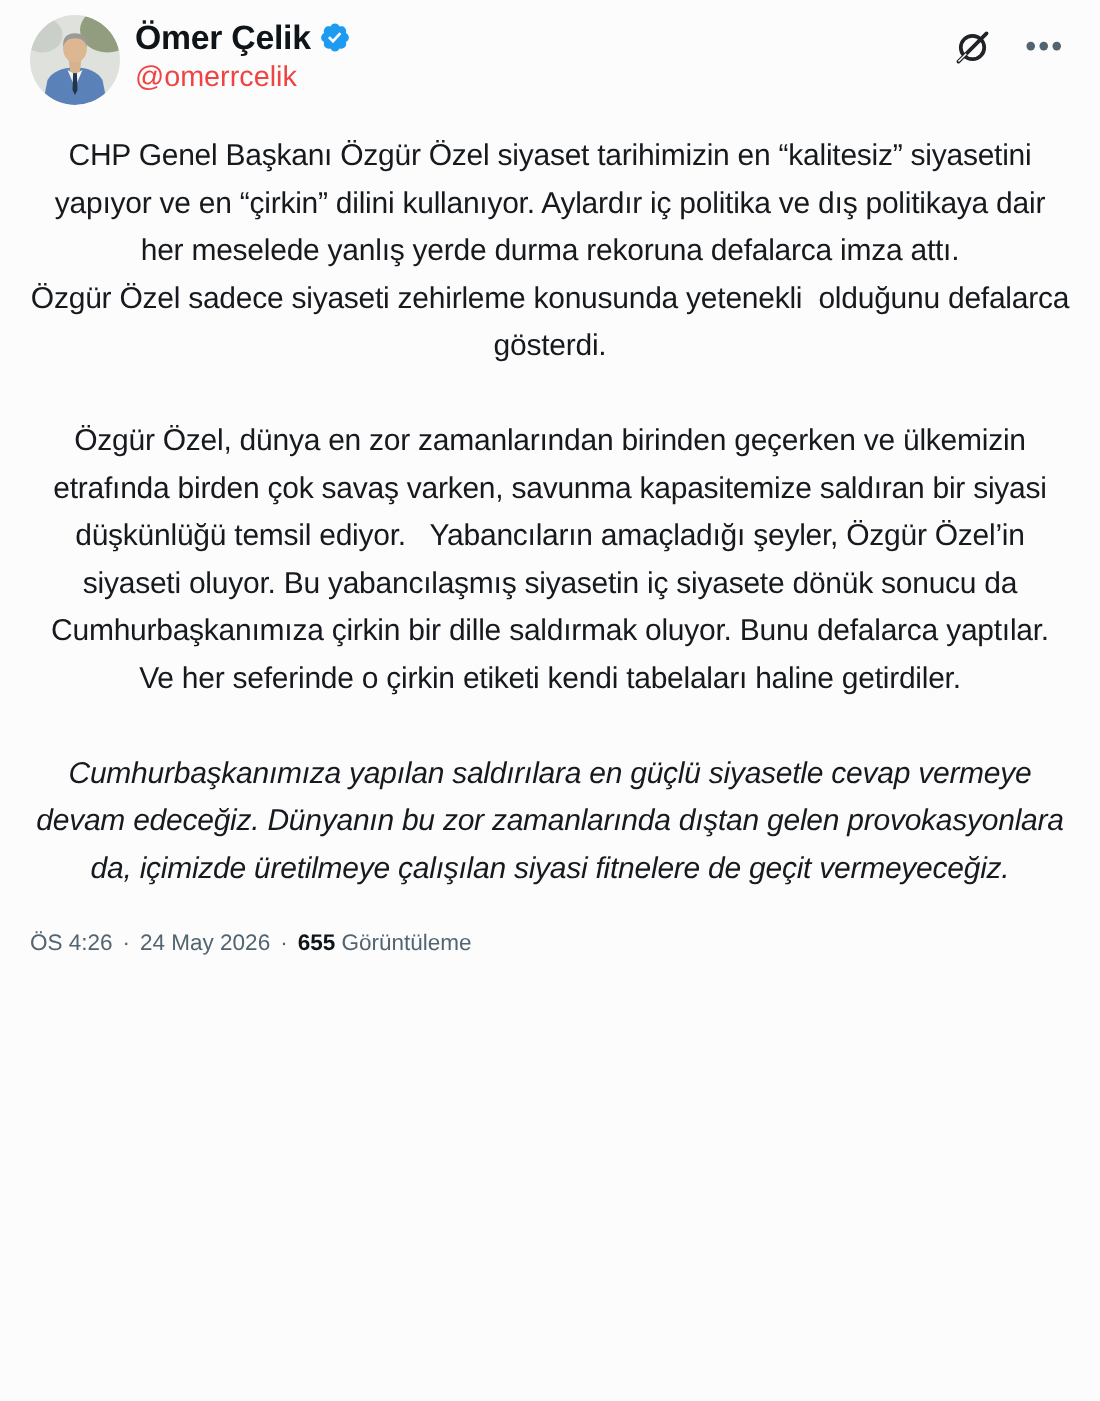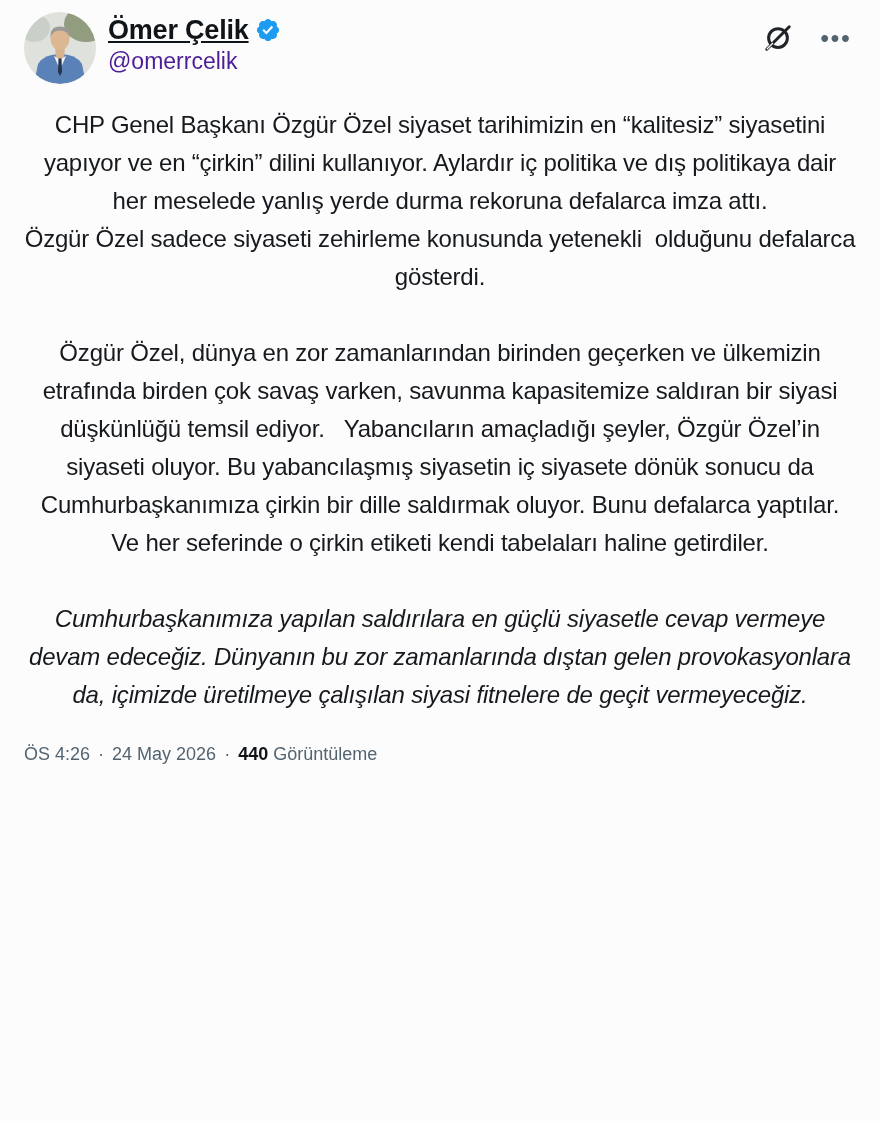--- a/index.html
+++ b/index.html
@@ -43,30 +43,29 @@
     display: flex;
     align-items: center;
     gap: 6px;
   }
   .author-name {
     font-size: 27px;
     font-weight: bold;
     letter-spacing: -0.2px;
     cursor: pointer;
     line-height: 32px;
-    text-decoration: underline;
   }
   .verified-badge {
     width: 26px;
     height: 26px;
     display: inline-block;
   }
   .author-handle {
     font-size: 23px;
-    color: #4c1d95;
+    color: #ef4444;
     line-height: 30px;
     cursor: pointer;
   }
   .header-actions {
     position: absolute;
     right: 4px;
     top: 10px;
     display: flex;
     align-items: center;
     gap: 26px;
@@ -182,18 +181,18 @@
     <p class="tweet-paragraph">Özgür Özel, dünya en zor zamanlarından birinden geçerken ve ülkemizin etrafında birden çok savaş varken, savunma kapasitemize saldıran bir siyasi düşkünlüğü temsil ediyor.   Yabancıların amaçladığı şeyler, Özgür Özel’in siyaseti oluyor. Bu yabancılaşmış siyasetin iç siyasete dönük sonucu da Cumhurbaşkanımıza çirkin bir dille saldırmak oluyor. Bunu defalarca yaptılar. Ve her seferinde o çirkin etiketi kendi tabelaları haline getirdiler.</p>
     <p class="tweet-paragraph">Cumhurbaşkanımıza yapılan saldırılara en güçlü siyasetle cevap vermeye devam edeceğiz. Dünyanın bu zor zamanlarında dıştan gelen provokasyonlara da, içimizde üretilmeye çalışılan siyasi fitnelere de geçit vermeyeceğiz.</p>
   </div>
 
   <div class="tweet-footer">
     <span>ÖS 4:26</span>
     <span>·</span>
     <span>24 May 2026</span>
     <span>·</span>
     <span>
-      <span class="views-count">440</span>
+      <span class="views-count">655</span>
       <span>Görüntüleme</span>
     </span>
   </div>
 
 </div>
 
 </body></html>

